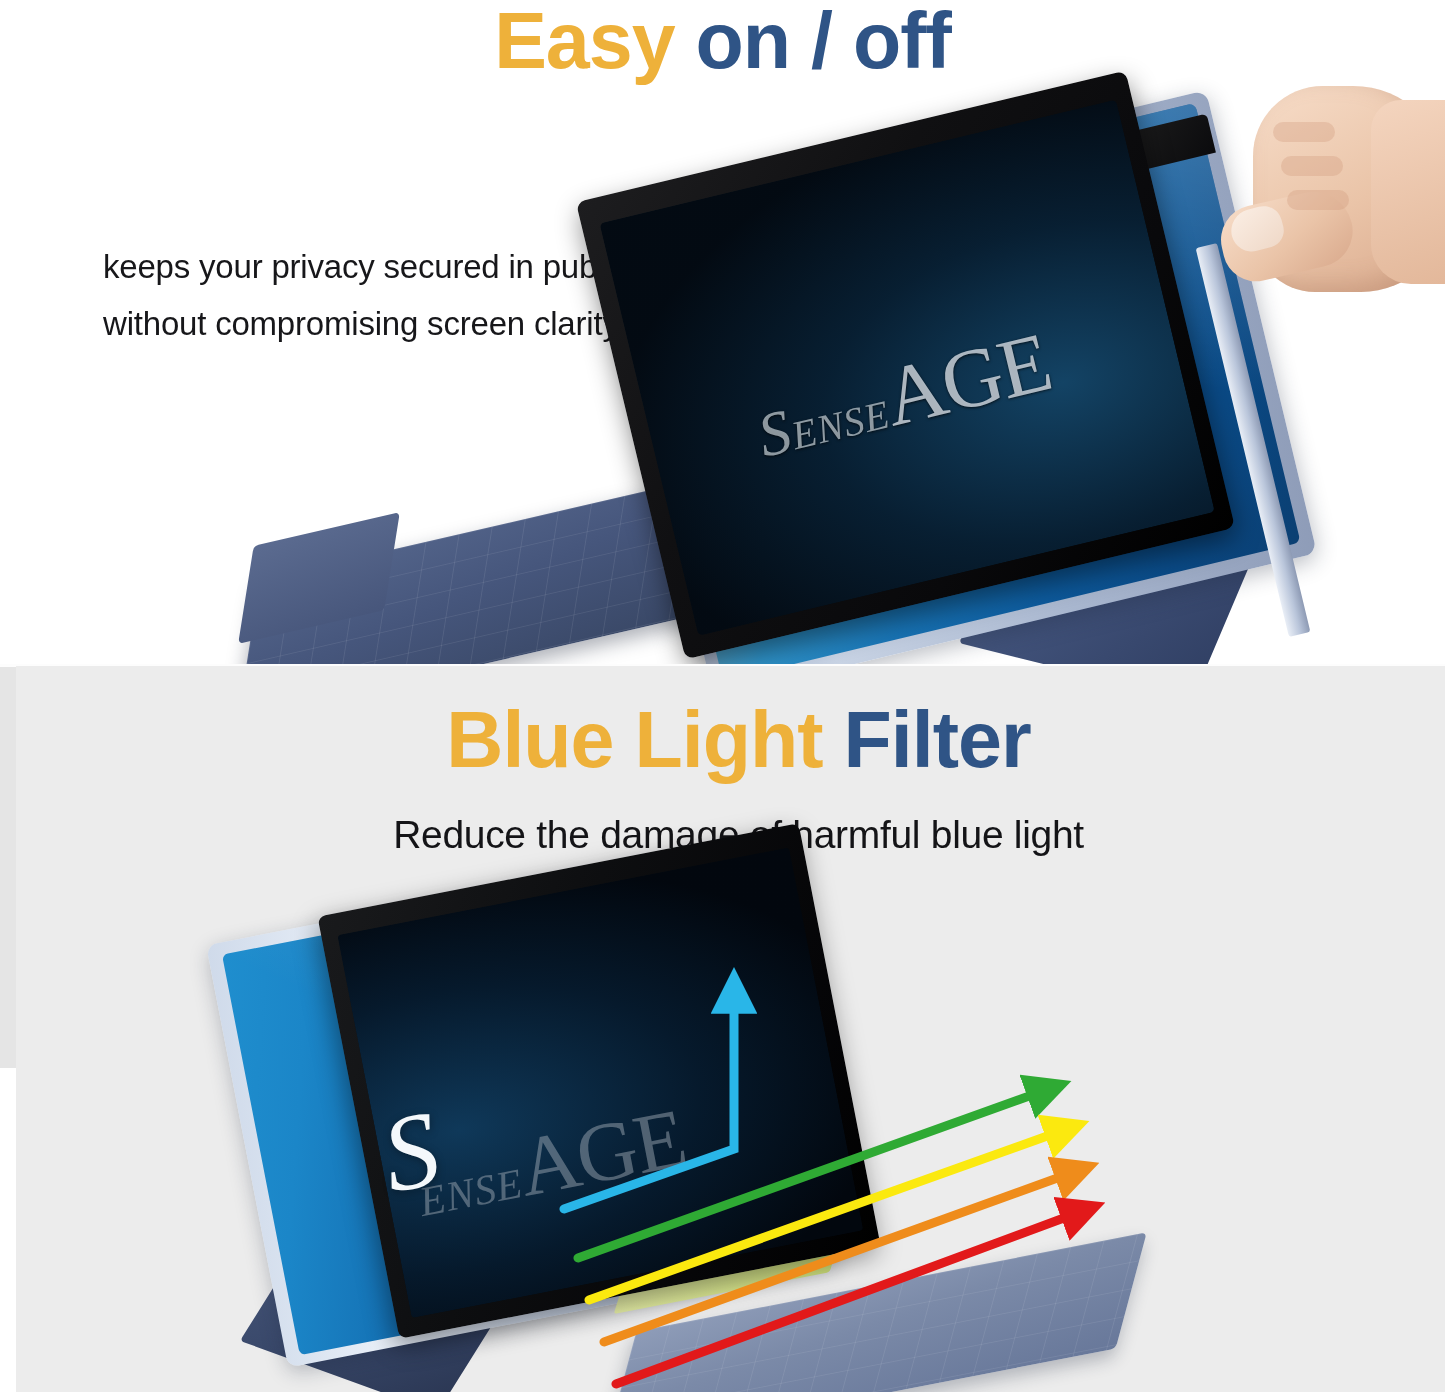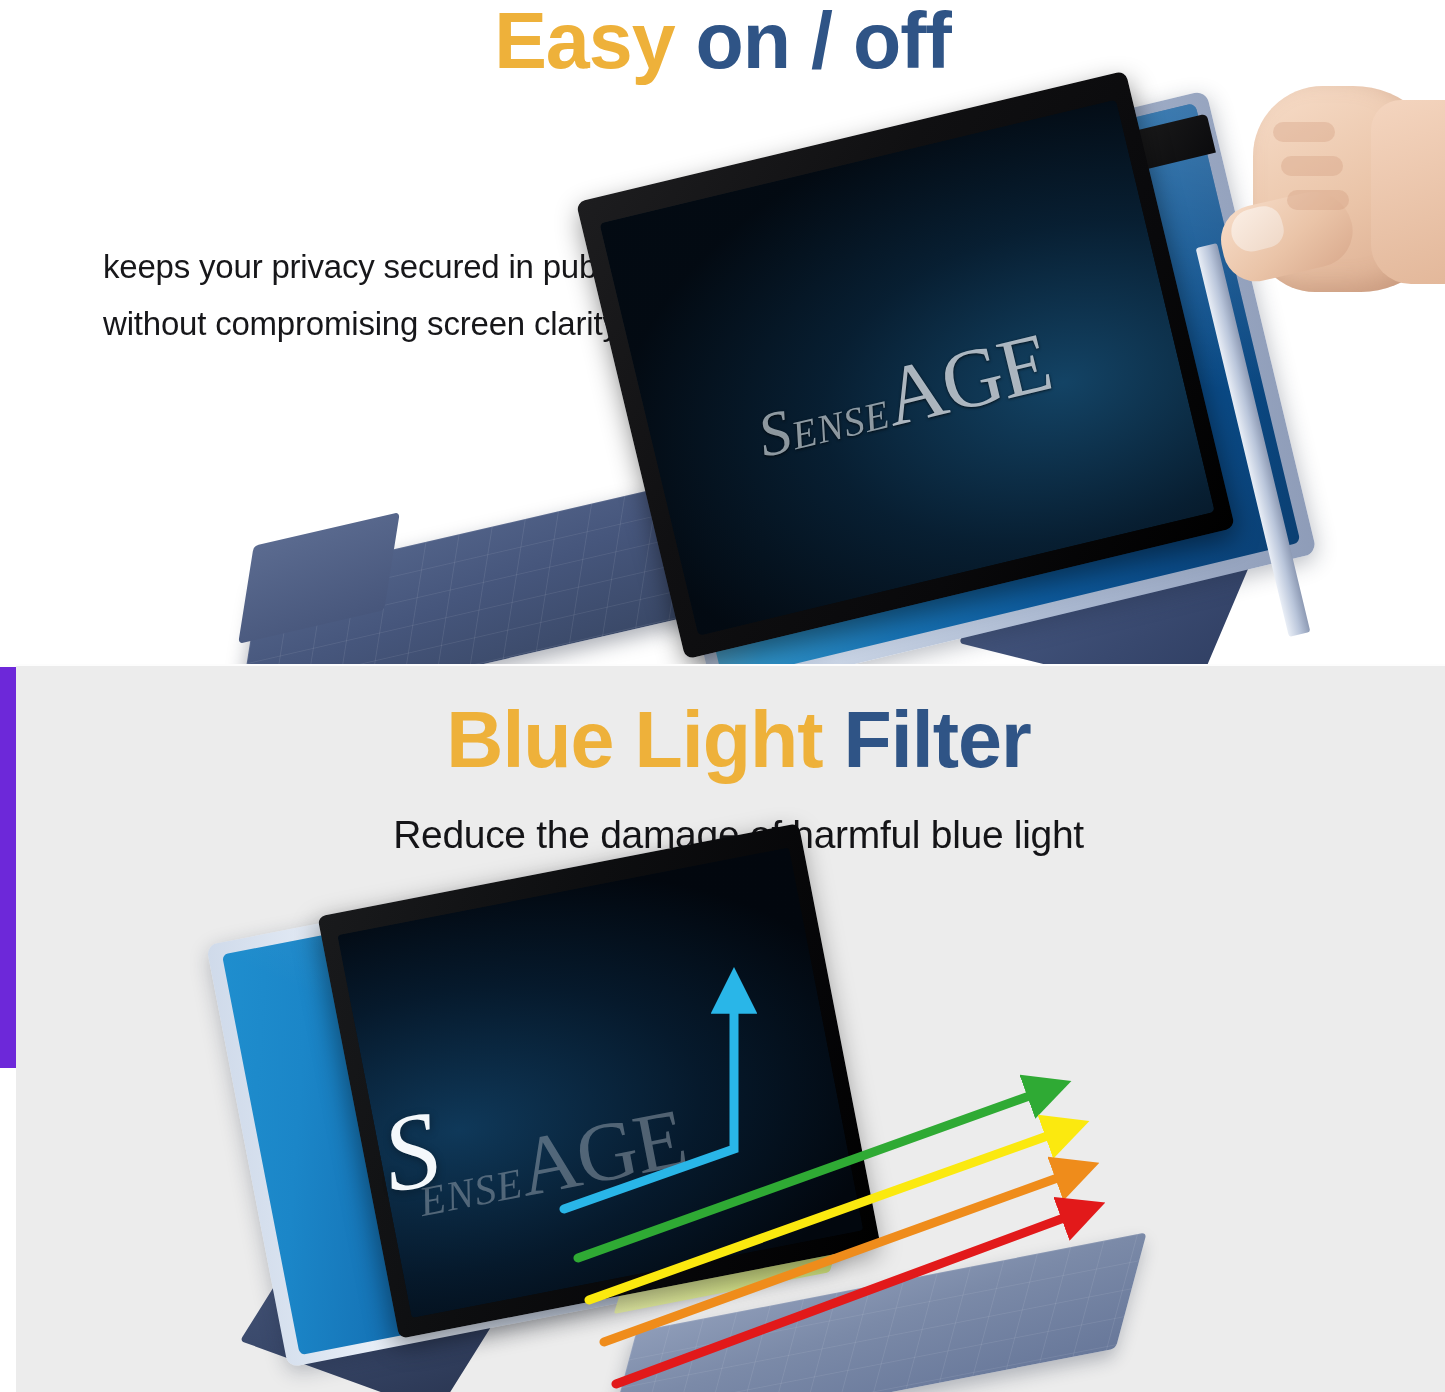--- a/index.html
+++ b/index.html
@@ -6,21 +6,21 @@
   * { margin:0; padding:0; box-sizing:border-box; }
   html,body {
     width:1445px; height:1392px;
     font-family:"Liberation Sans", sans-serif;
     background:#ffffff;
     overflow:hidden;
   }
   #page {
     position:relative;
     width:1445px; height:1068px;
-    background:#6d28d9;
+    background:#e5e5e5;
   }
 
   
   #panel-top {
     position:absolute; left:0; top:0;
     width:1445px; height:666px;
     background:#ffffff;
     overflow:hidden;
   }
   #heading-easy {

